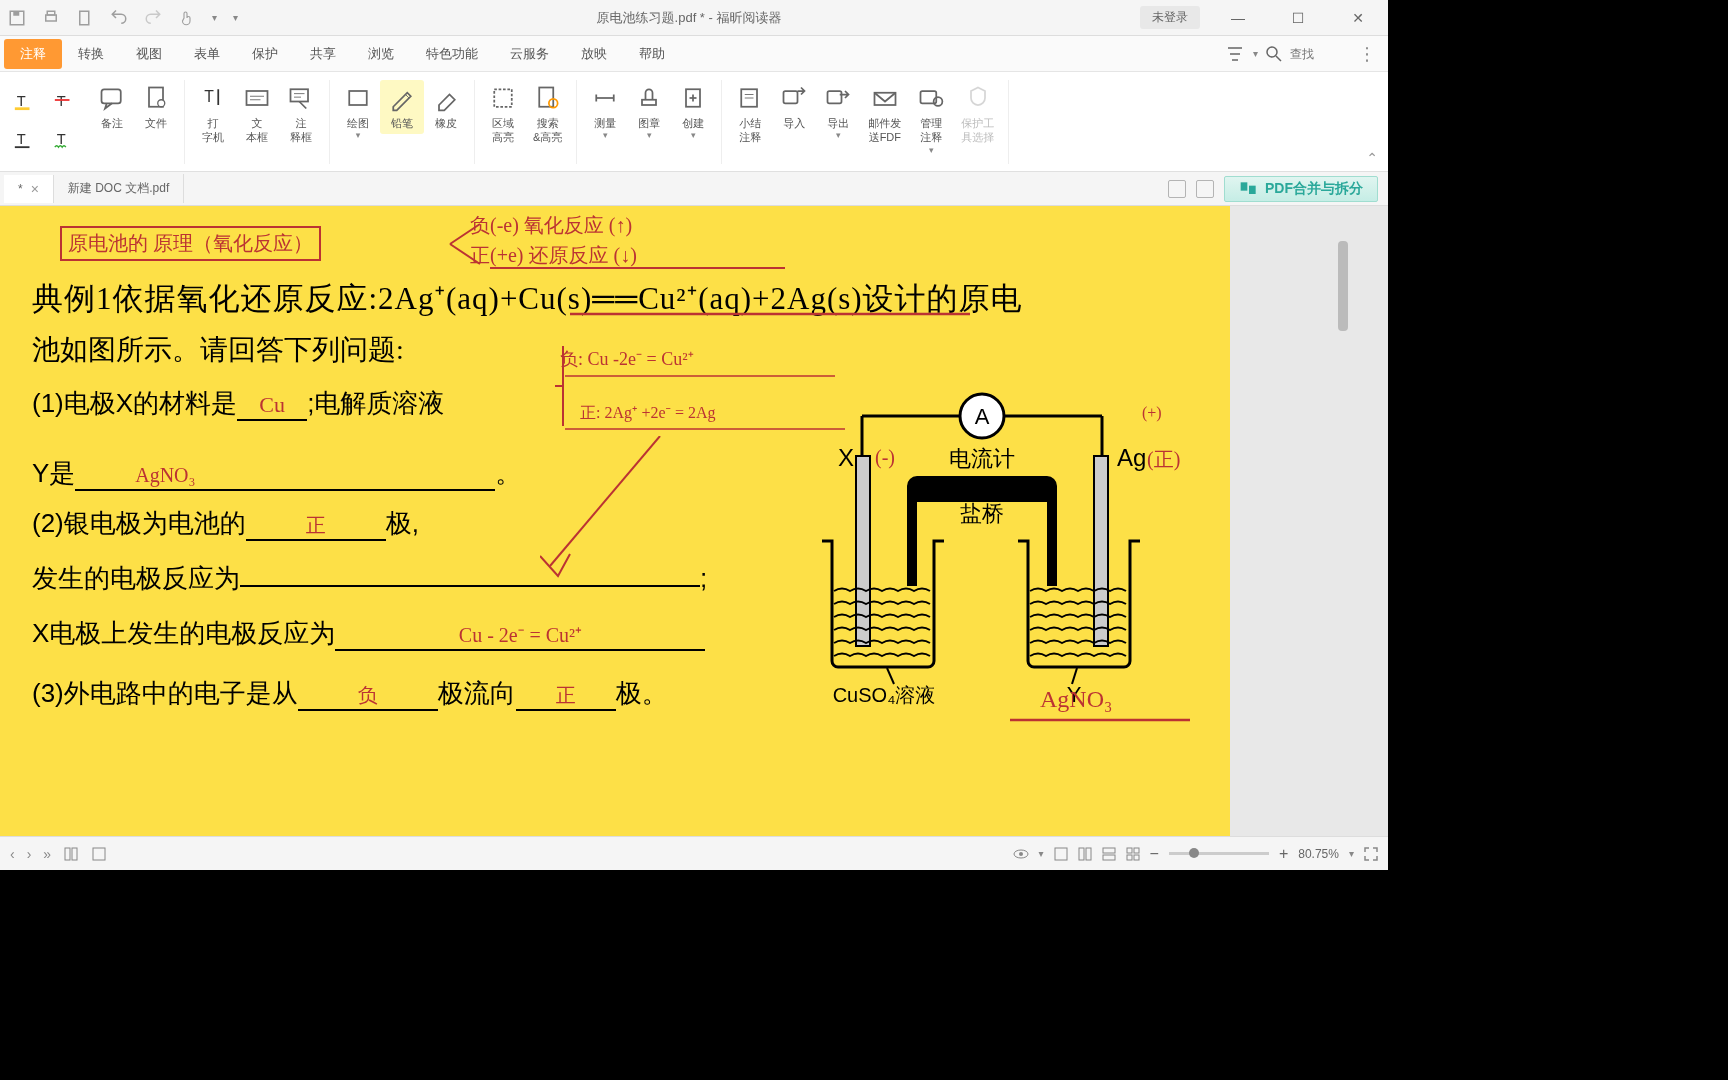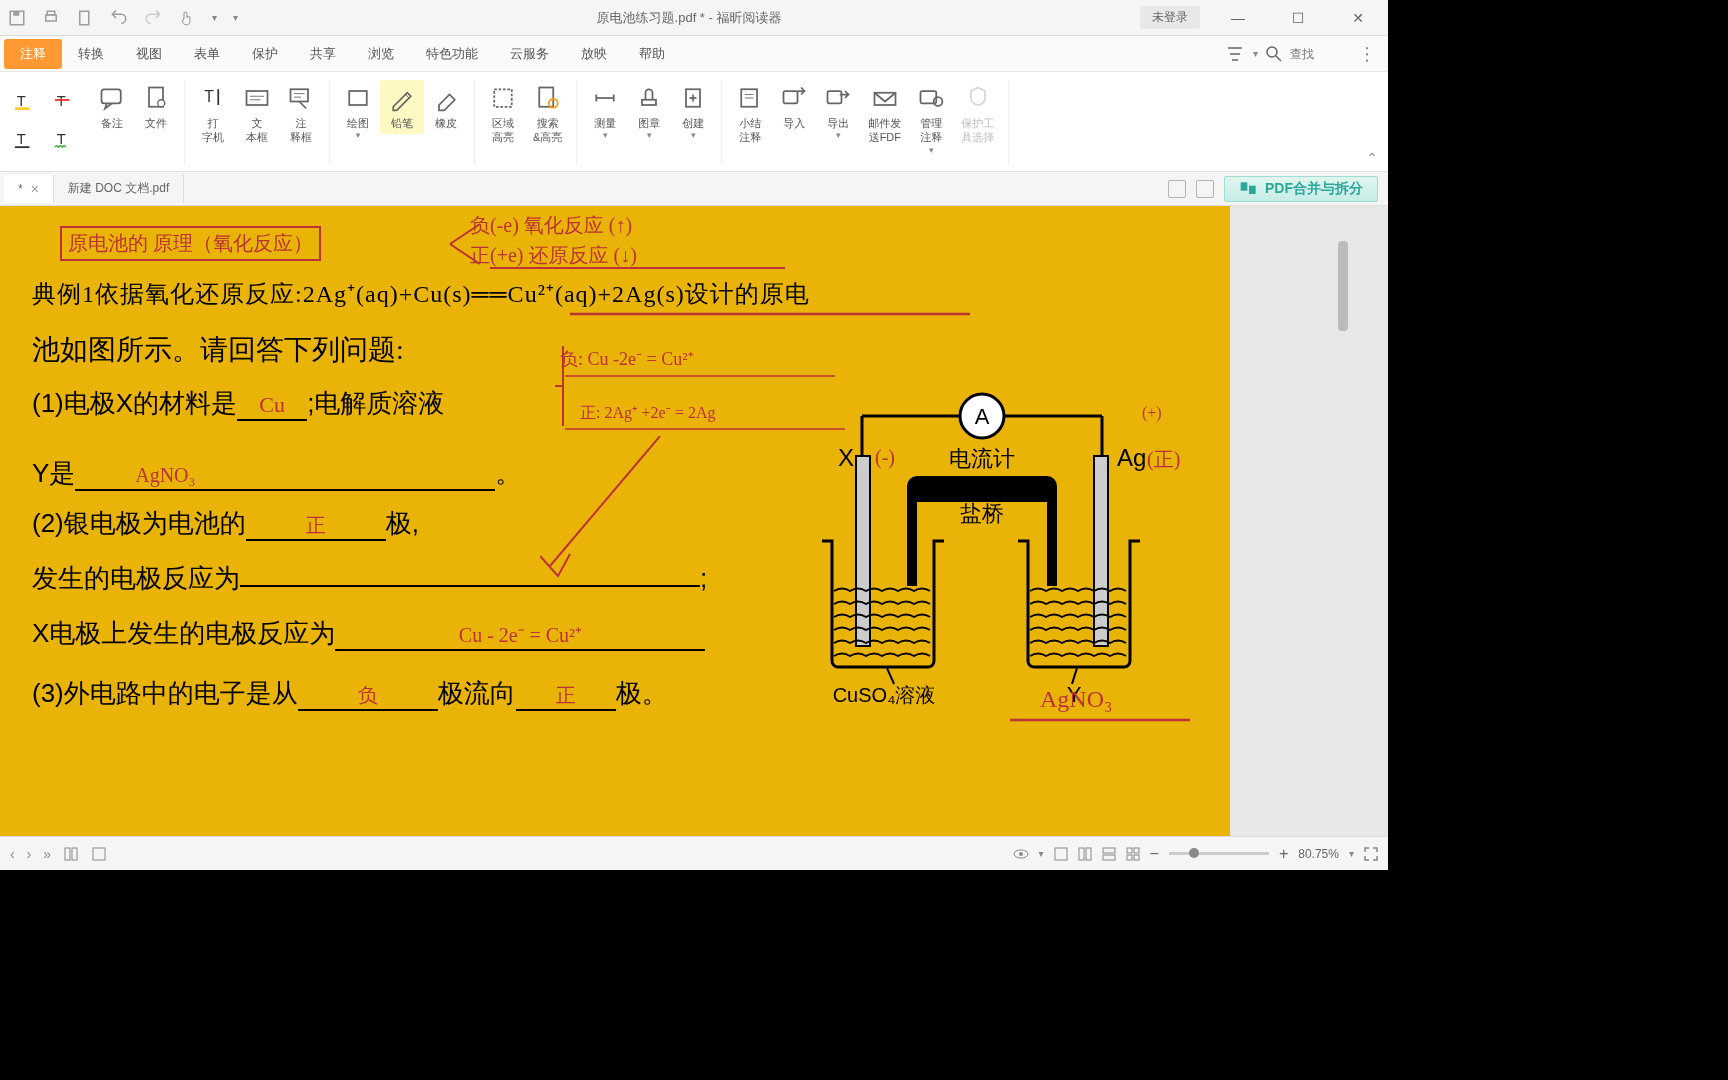--- a/index.html
+++ b/index.html
@@ -26,23 +26,23 @@
 .tool-small-grid { display: flex; flex-direction: column; gap: 6px; padding: 4px; }
 .tool-small { width: 32px; height: 32px; display: flex; align-items: center; justify-content: center; }
 .tabbar { height: 34px; background: #f5f5f5; display: flex; align-items: center; border-bottom: 1px solid #ddd; padding-left: 4px; position: relative; }
 .tab { padding: 6px 14px; font-size: 12px; color: #666; display: flex; align-items: center; gap: 8px; background: #fff; border-right: 1px solid #ddd; }
 .tab.inactive { background: #f5f5f5; }
 .tab-close { color: #999; font-size: 14px; cursor: pointer; }
 .tabbar-right { margin-left: auto; display: flex; align-items: center; gap: 10px; padding-right: 10px; }
 .view-icon { width: 18px; height: 18px; border: 1px solid #888; opacity: 0.6; }
 .pdf-merge-btn { background: linear-gradient(#e0f5f0, #c5ede5); padding: 2px 14px; font-size: 14px; color: #2aa89a; font-weight: bold; display: flex; align-items: center; gap: 6px; border: 1px solid #a0ddd0; border-radius: 2px; }
 .content-area { height: 630px; background: #e8e8e8; position: relative; display: flex; }
-.page { width: 1230px; height: 630px; background: #eab308; margin-left: 0; position: relative; overflow: hidden; }
+.page { width: 1230px; height: 630px; background: #fde047; margin-left: 0; position: relative; overflow: hidden; }
 .page-text { position: absolute; font-family: "SimSun", serif; color: #000; }
-.q1 { top: 70px; left: 32px; font-size: 24px; letter-spacing: 1px; }
+.q1 { top: 70px; left: 32px; font-size: 31px; letter-spacing: 1px; }
 .q1b { top: 125px; left: 32px; font-size: 28px; }
 .q2 { top: 180px; left: 32px; font-size: 26px; }
 .q3 { top: 250px; left: 32px; font-size: 26px; }
 .q4 { top: 300px; left: 32px; font-size: 26px; }
 .q5 { top: 355px; left: 32px; font-size: 26px; }
 .q6 { top: 410px; left: 32px; font-size: 26px; }
 .q7 { top: 470px; left: 32px; font-size: 26px; }
 .underline { border-bottom: 2px solid #000; display: inline-block; }
 .annotation { position: absolute; font-family: "Comic Sans MS", cursive; color: #b33; font-size: 20px; }
 .diagram { position: absolute; top: 160px; left: 812px; width: 340px; height: 340px; }

